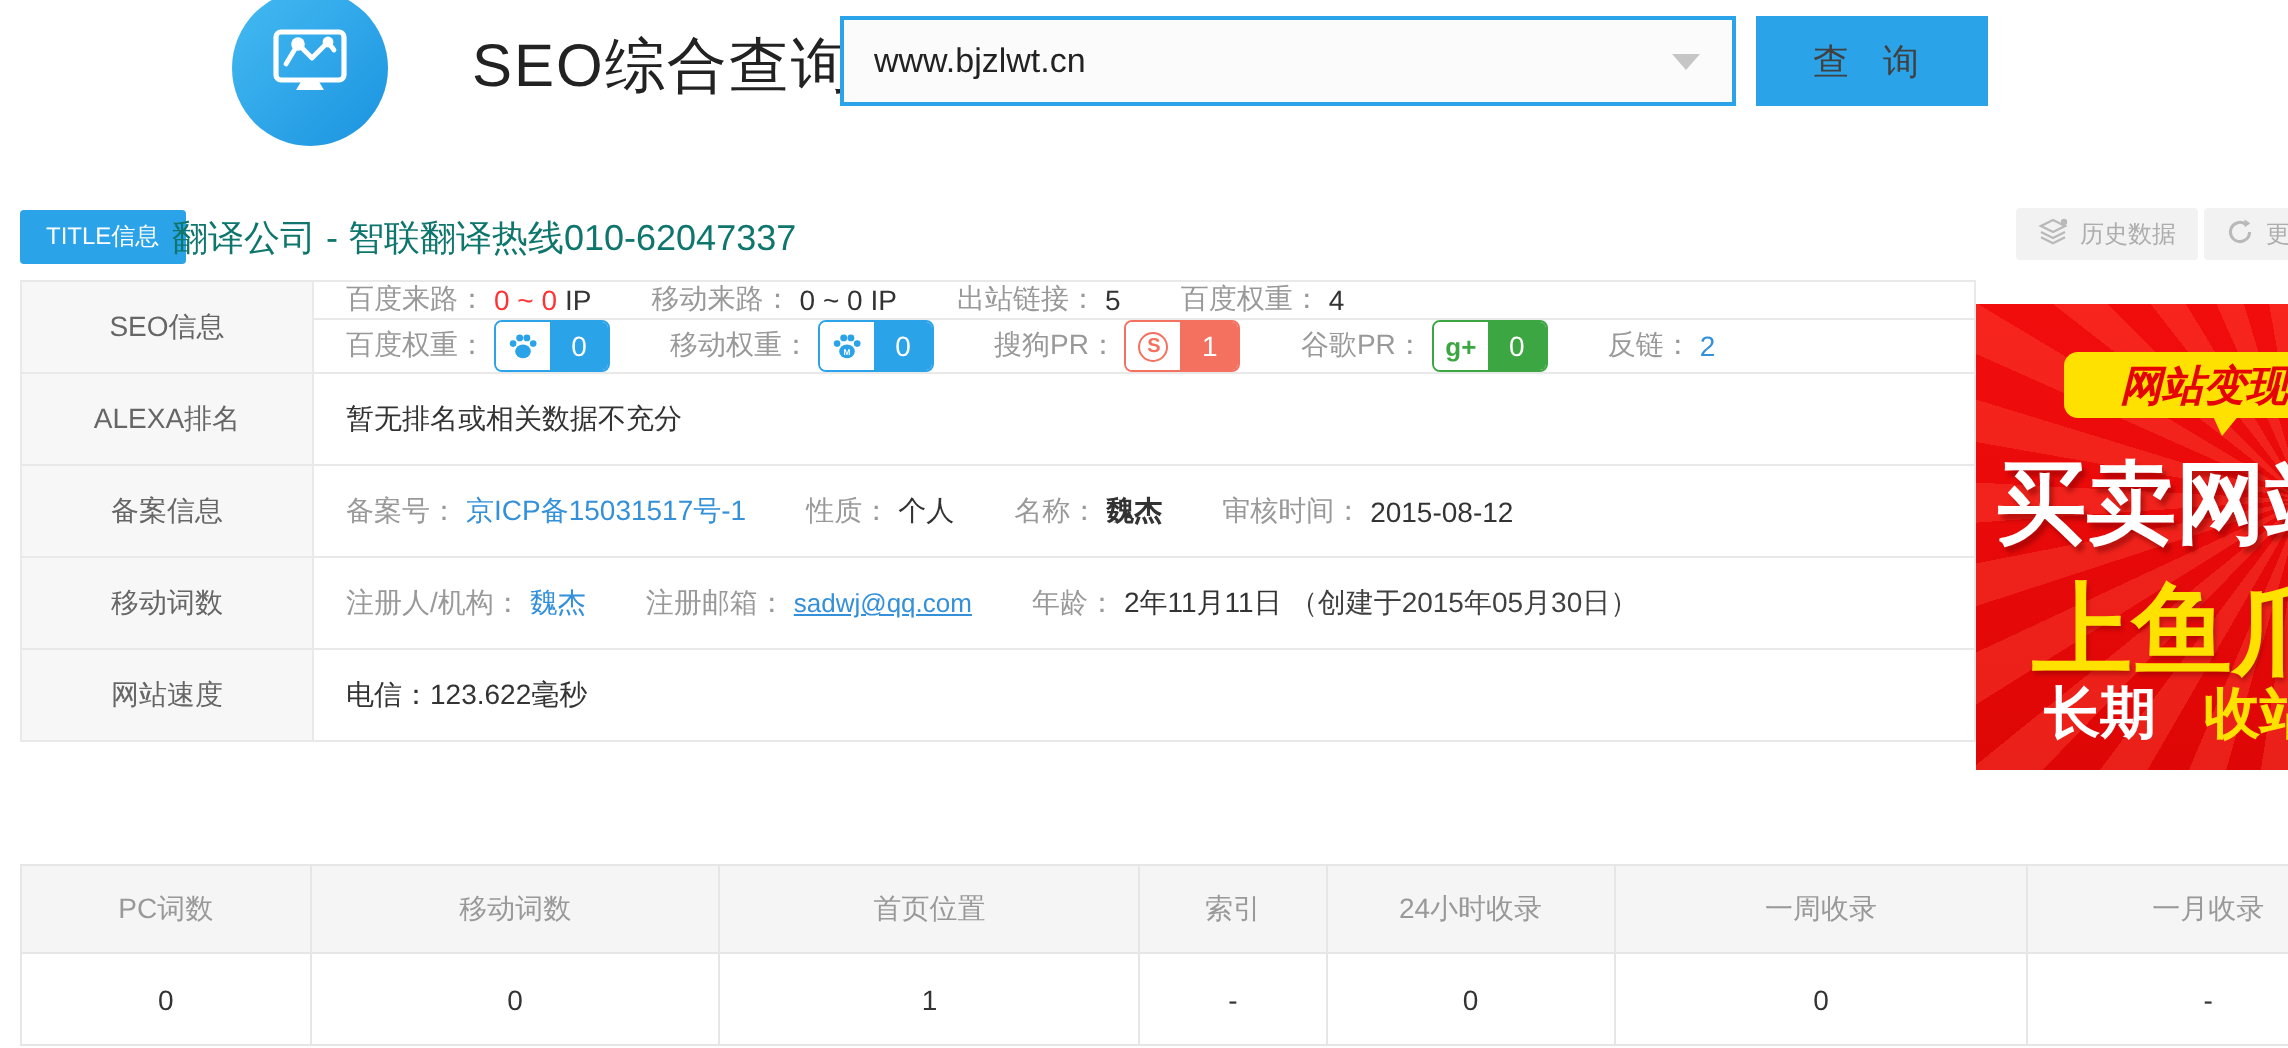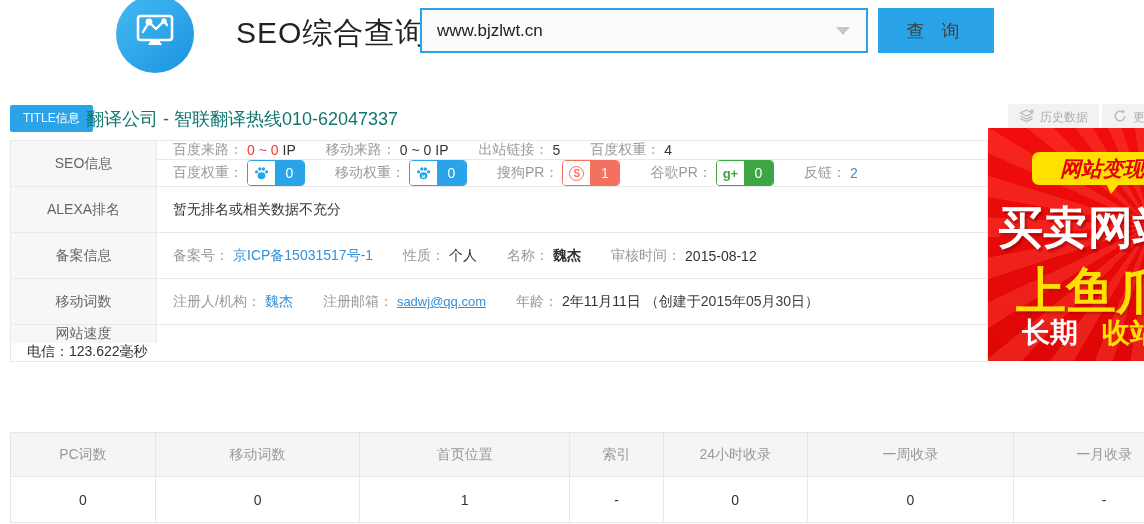--- a/index.html
+++ b/index.html
@@ -24,21 +24,21 @@
     padding:5px 13px;border-radius:2px;}
   .page-title{position:absolute;left:86px;top:107px;font-size:18px;color:#0f766e;}
   .bar-btn{position:absolute;top:104px;height:26px;background:#f2f2f2;border:none;border-radius:2px;
     color:#adadad;font-size:12px;display:flex;align-items:center;gap:6px;padding:0 11px;cursor:pointer;
     font-family:inherit;white-space:nowrap;}
   .bar-btn.history{left:1008px;}
   .bar-btn.refresh{left:1102px;width:120px;}
   
   .info-table{position:absolute;left:10px;top:140px;width:978px;border:1px solid #e9e9e9;box-sizing:border-box;}
   .irow{display:flex;border-bottom:1px solid #e9e9e9;}
-  .irow:last-child{border-bottom:none;flex-direction:column;}
+  .irow:last-child{border-bottom:none;}
   .ilabel{width:145px;min-width:145px;background:#f7f7f7;border-right:1px solid #e9e9e9;
     display:flex;align-items:center;justify-content:center;color:#666;font-size:14px;}
   .icontent{flex:1;display:flex;align-items:center;padding-left:16px;height:45px;font-size:14px;gap:30px;}
   .icol{flex:1;display:flex;flex-direction:column;}
   .icol .icontent:first-child{border-bottom:1px solid #e9e9e9;}
   .item{display:flex;align-items:center;gap:4px;white-space:nowrap;}
   .lbl{color:#999;}
   .val{color:#333;}
   .red{color:#f33;}
   .bold{font-weight:bold;}
@@ -49,21 +49,21 @@
   .badge{display:inline-flex;height:24px;border-radius:4px;overflow:hidden;border:1px solid;cursor:pointer;}
   .badge .seg-i{width:27px;background:#fff;display:flex;align-items:center;justify-content:center;}
   .badge .seg-n{width:29px;display:flex;align-items:center;justify-content:center;color:#fff;font-size:14px;}
   .badge.blue{border-color:#2ba3e8;} .badge.blue .seg-n{background:#2ba3e8;}
   .badge.red{border-color:#f4705f;} .badge.red .seg-n{background:#f4705f;}
   .badge.green{border-color:#3ca642;} .badge.green .seg-n{background:#3ca642;}
   .sogou-ico{width:15px;height:15px;border:1.5px solid #f4705f;border-radius:50%;color:#f4705f;
     font-size:10px;font-weight:bold;display:flex;align-items:center;justify-content:center;box-sizing:border-box;}
   .gplus-ico{color:#3ca642;font-size:13px;font-weight:bold;}
   
-  .banner{position:absolute;left:988px;top:128px;width:156px;height:233px;overflow:visible;cursor:pointer;
+  .banner{position:absolute;left:988px;top:152px;width:156px;height:233px;overflow:visible;cursor:pointer;
     background:repeating-conic-gradient(from 0deg at 105% 42%,rgba(255,80,60,.35) 0deg 7deg,rgba(255,80,60,0) 7deg 14deg),linear-gradient(#f20d0d,#de0606);}
   .bubble{position:absolute;left:44px;top:24px;width:140px;height:33px;background:#ffe100;border-radius:7px;
     display:flex;align-items:center;justify-content:center;color:#e60303;font-size:21px;font-weight:bold;
     font-style:italic;white-space:nowrap;}
   .bubble:after{content:"";position:absolute;left:74px;bottom:-9px;width:0;height:0;
     border-left:5px solid transparent;border-right:9px solid transparent;border-top:11px solid #ffe100;}
   .bline1{position:absolute;left:10px;top:70px;font-size:45px;font-weight:900;color:#fff;white-space:nowrap;
     text-shadow:2px 3px 2px rgba(120,0,0,.45);}
   .bline2{position:absolute;left:28px;top:130px;font-size:50px;font-weight:900;color:#ffe100;white-space:nowrap;
     text-shadow:1px 2px 2px rgba(120,0,0,.4);}

